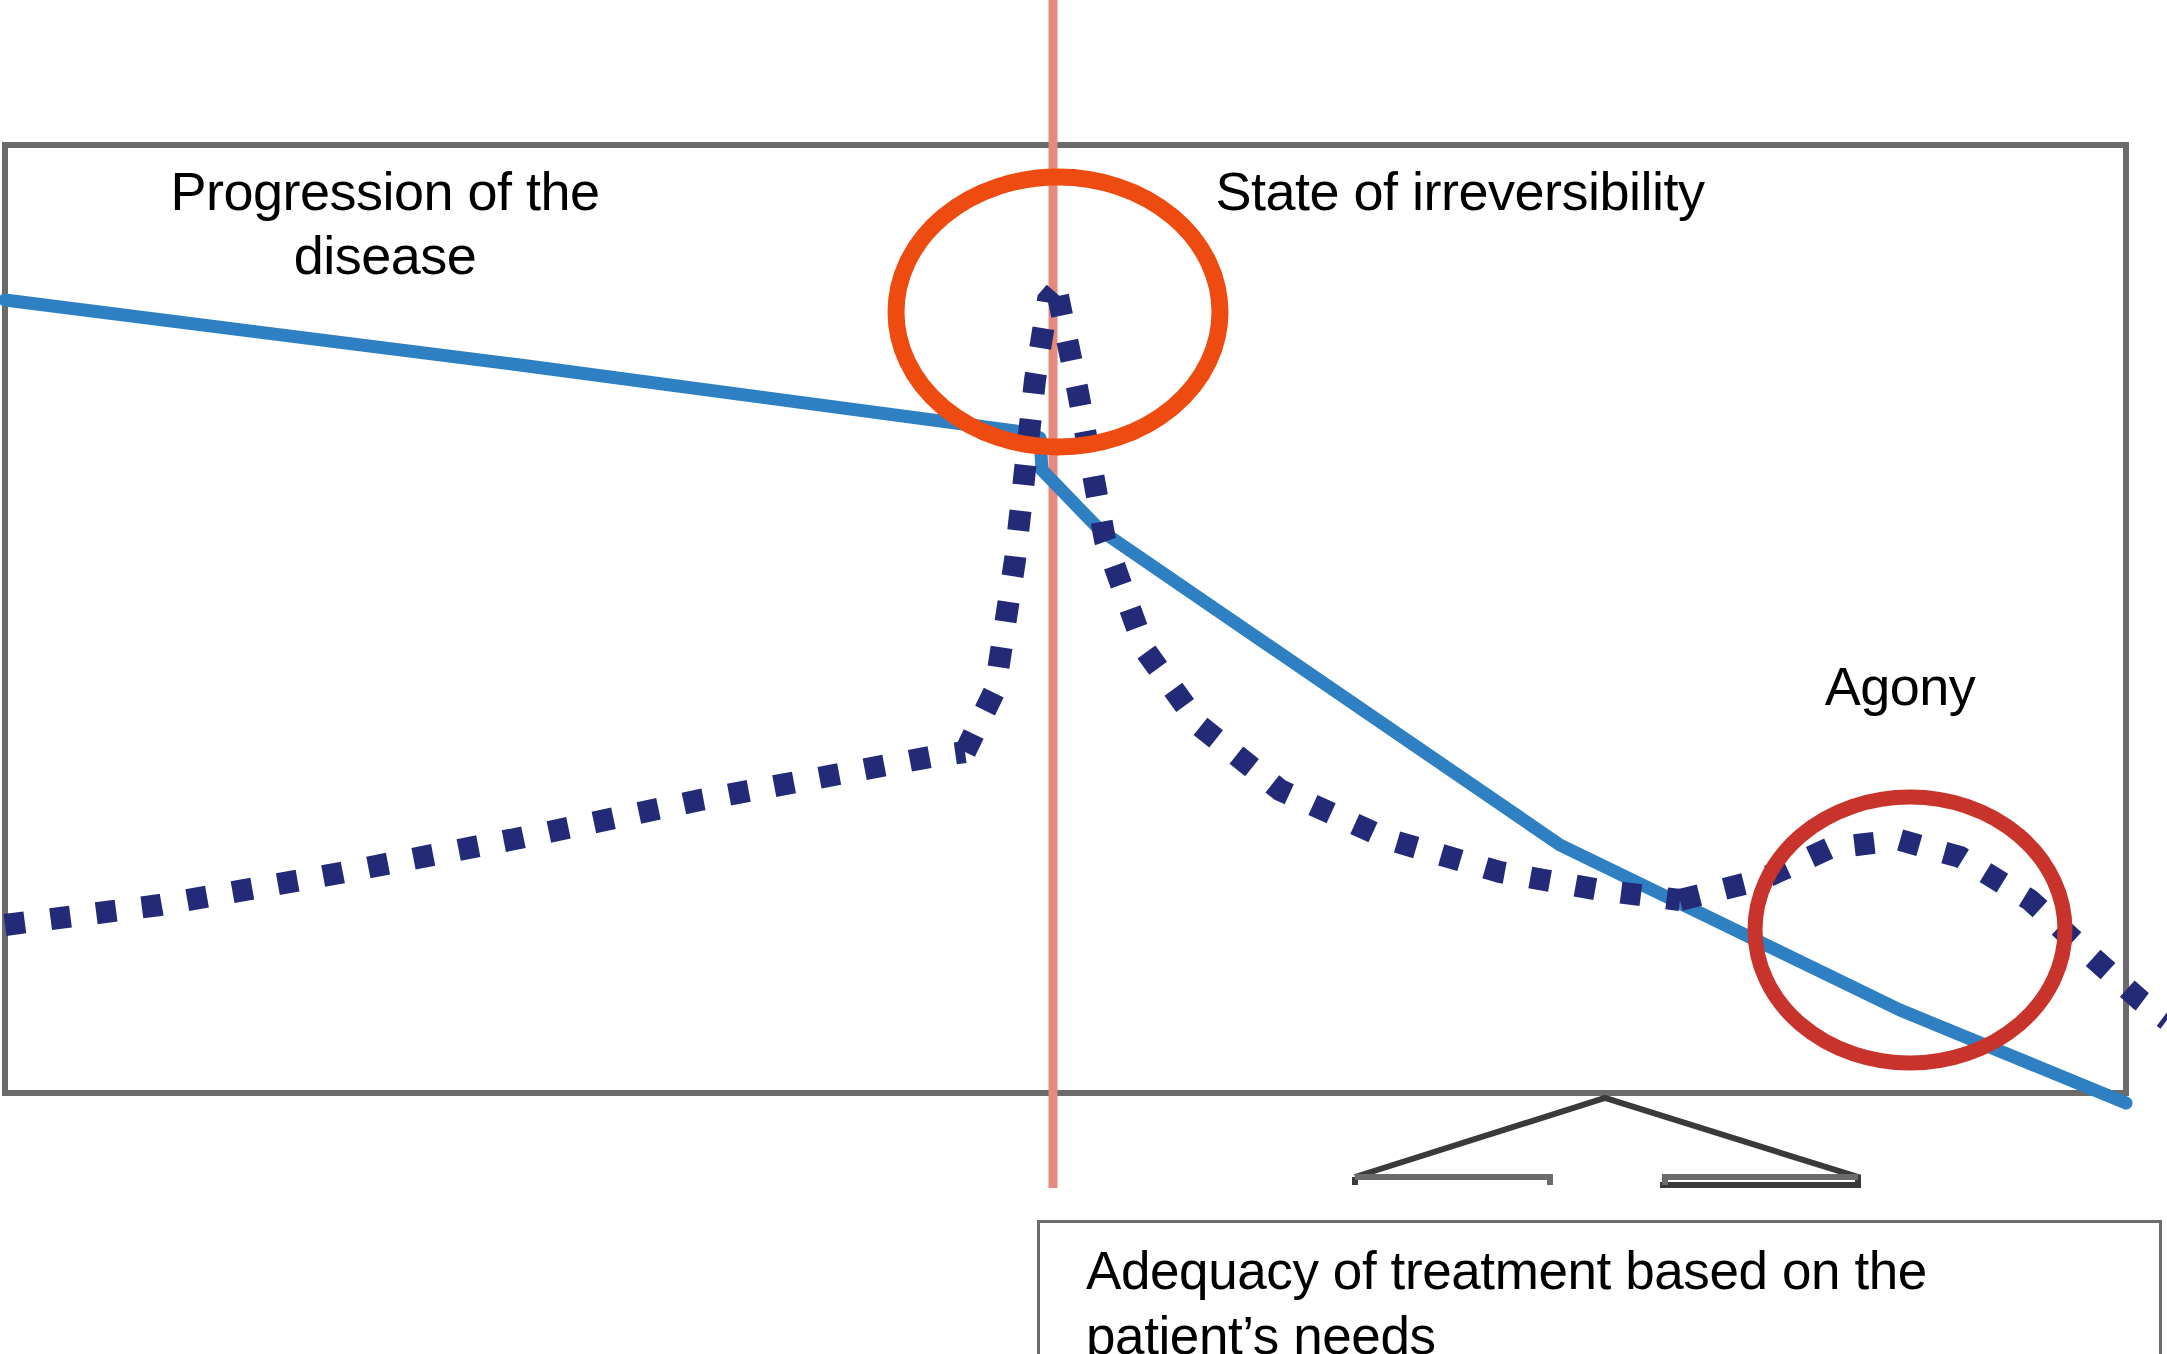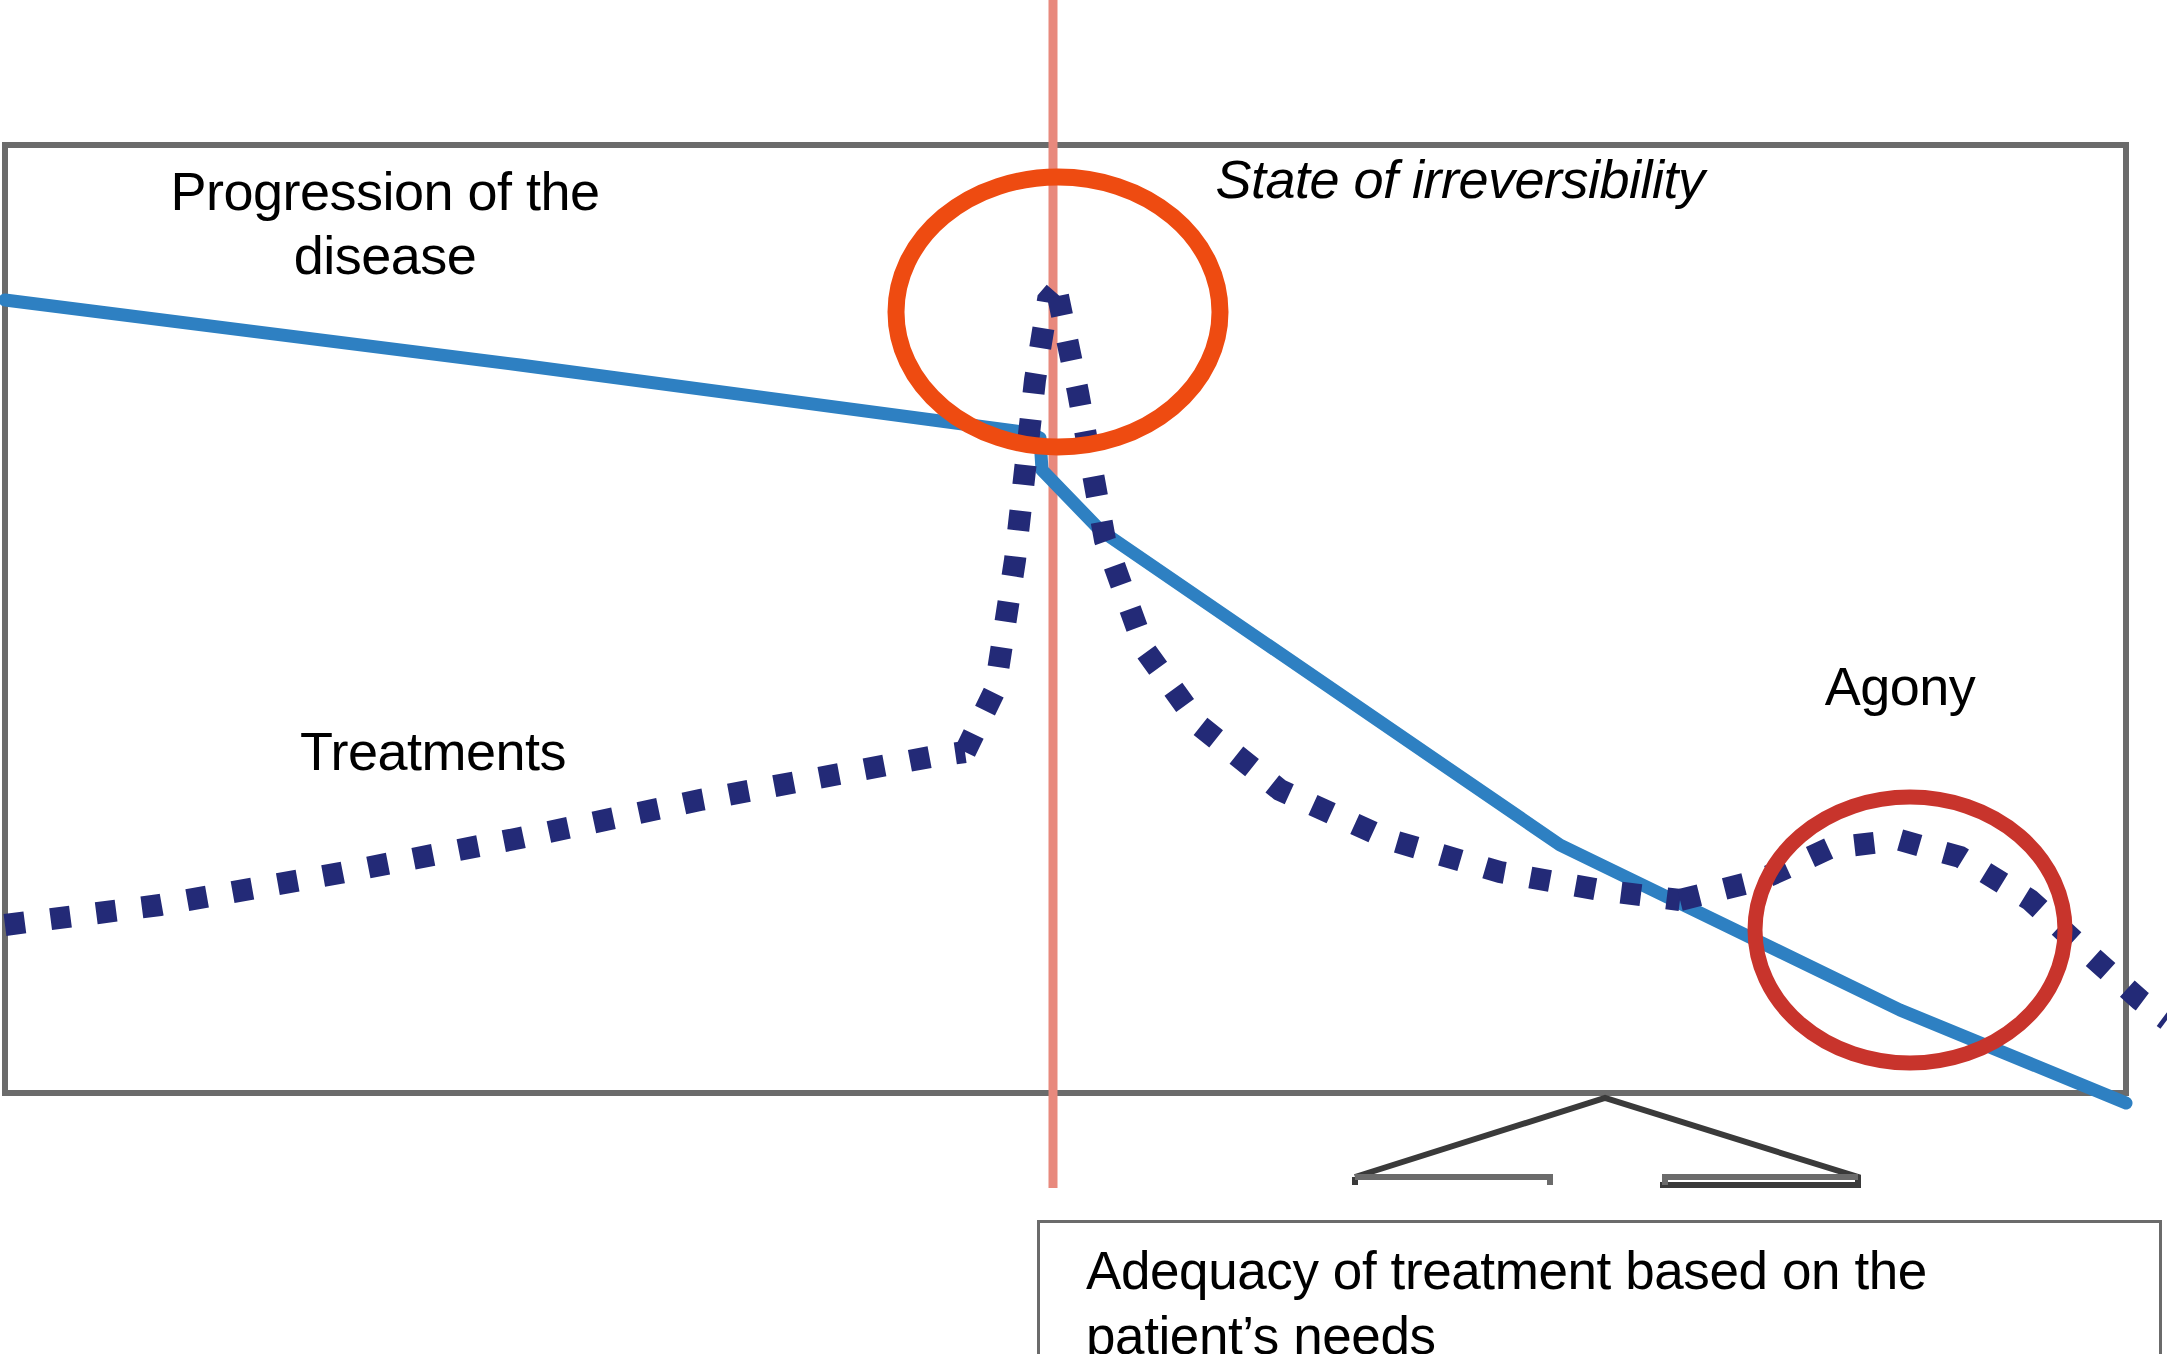--- a/index.html
+++ b/index.html
@@ -35,25 +35,24 @@
   }
   #label-progression {
     left: 150px;
     top: 160px;
     width: 470px;
     text-align: center;
     font-size: 54px;
   }
   #label-irreversibility {
     left: 1130px;
-    top: 148px;
+    top: 160px;
     width: 660px;
     text-align: center;
     font-size: 54px;
-    font-style: italic;
   }
   #label-treatments {
     left: 300px;
     top: 720px;
     width: 330px;
     text-align: left;
     font-size: 54px;
   }
   #label-agony {
     left: 1770px;
@@ -119,21 +118,20 @@
 
     <path d="M 1858,1177 L 1665,1177 L 1665,1185" fill="none" stroke="#6b6b6b" stroke-width="6"></path>
 
   </svg>
 
   <div class="fig-label" id="label-progression">Progression of the
 disease</div>
 
   <div class="fig-label" id="label-irreversibility">State of irreversibility</div>
 
-  <div class="fig-label" id="label-treatments">Treatments</div>
 
   <div class="fig-label" id="label-agony">Agony</div>
 
   <div id="callout-box">
     <div id="callout-text">Adequacy of treatment based on the
 patient’s needs</div>
   </div>
 
 </div>
 

